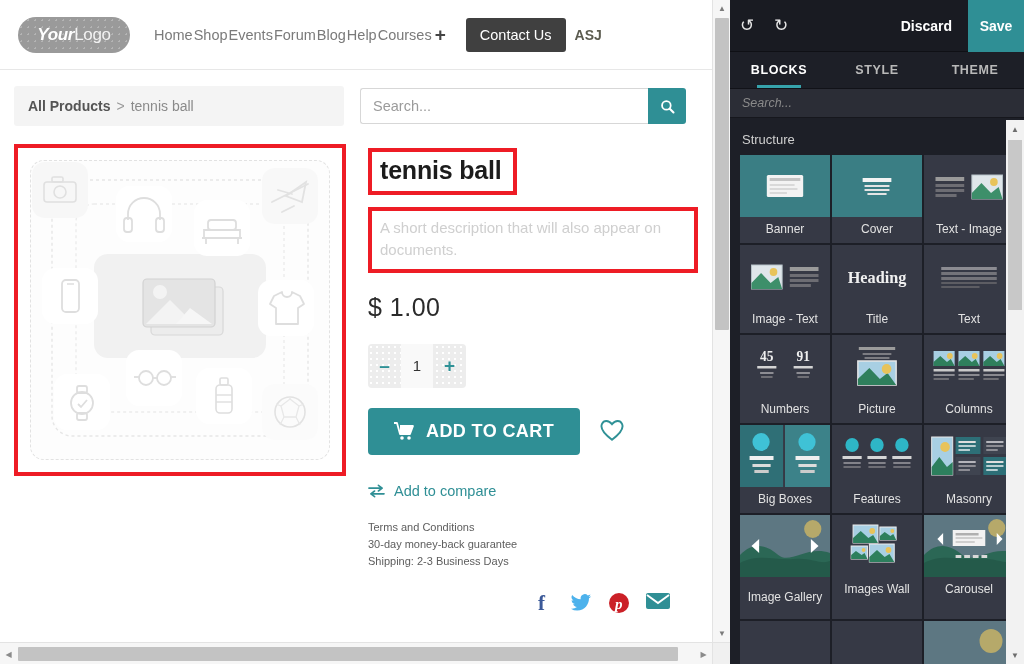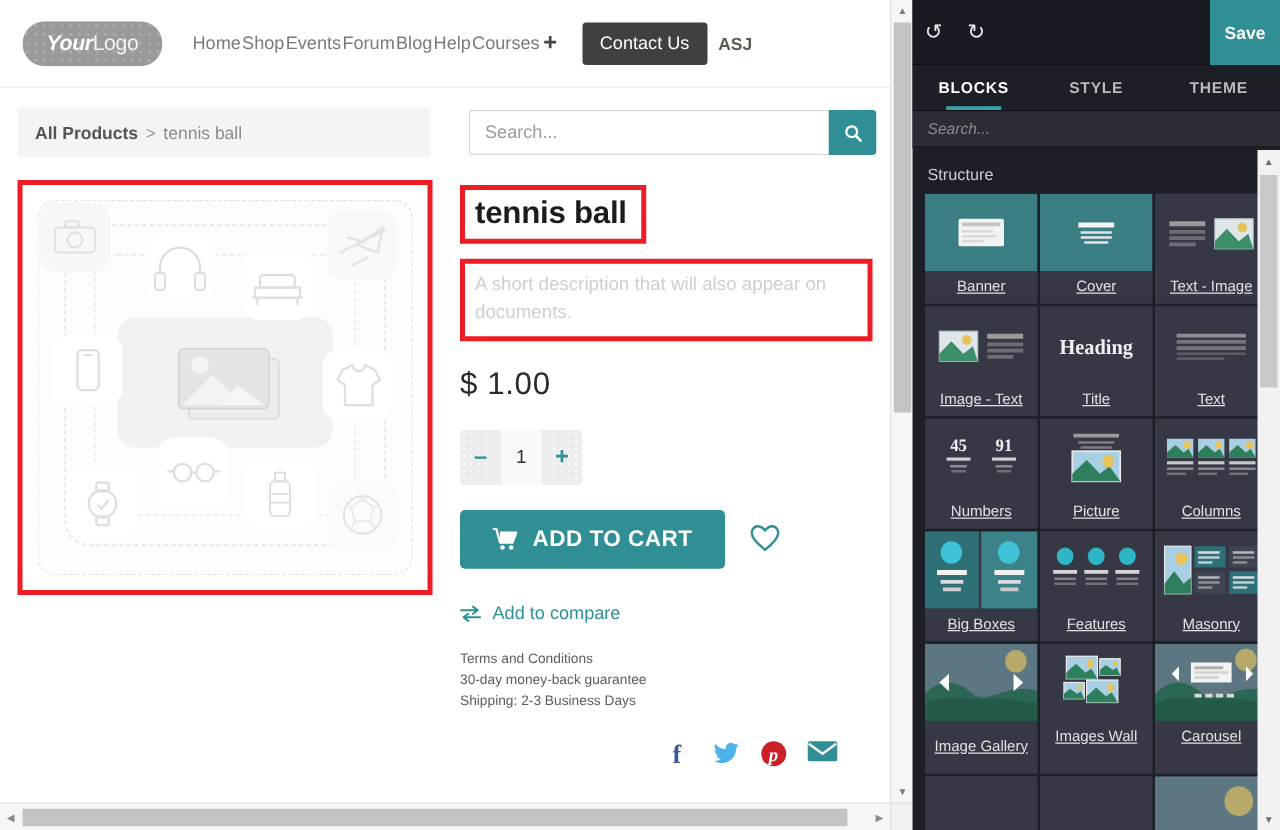--- a/index.html
+++ b/index.html
@@ -51,21 +51,21 @@
   .contact-btn {
     margin-left:18px;
     background:#404040; color:#fff;
     border:none; border-radius:3px;
     padding:9px 14px; font-size:14.5px; cursor:pointer;
     font-family:inherit;
   }
   .asj { margin-left:9px; color:#5b5b4f; font-size:14px; font-weight:700;}
 
   
-  .subrow { display:flex; padding:16px 14px 0 14px; gap:31px; }
+  .subrow { display:flex; padding:16px 14px 0 14px; gap:16px; }
   .breadcrumb {
     flex:0 0 330px;
     background:#f4f4f4; border-radius:3px;
     padding:12px 14px;
     font-size:14px; color:#8a8a8a;
   }
   .breadcrumb a { color:#555; font-weight:700; text-decoration:none; }
   .breadcrumb .sep { margin:0 6px; color:#999; }
 
   .searchwrap { display:flex; height:36px; margin-top:2px; }
@@ -219,21 +219,21 @@
   .ed-body { flex:1 1 auto; overflow:hidden; position:relative; padding:0 10px 0 10px;}
   .section-label { color:#cfcfcf; font-size:13px; padding:14px 2px 8px 2px; }
   .grid { display:grid; grid-template-columns:repeat(3,1fr); gap:2px;}
   .cell {
     background:#363945; display:flex; flex-direction:column; align-items:stretch;
     cursor:pointer;
   }
   .thumb-art { height:62px; position:relative; overflow:hidden; }
   .cell-label {
     height:26px; display:flex; align-items:center; justify-content:center;
-    font-size:12px; color:#e2e2e2; text-align:center; line-height:1.15; padding:0 3px;text-decoration:underline;
+    font-size:12px; color:#e2e2e2; text-align:center; line-height:1.15; padding:0 3px;
   }
   .cell-label.two { height:42px; flex-direction:column; justify-content:center;}
   .ed-vscroll { position:absolute; right:0; top:120px; width:18px; bottom:0; background:#f2f2f2;}
   .ed-vscroll .thumb { position:absolute; left:2px; top:20px; width:14px; height:170px; background:#c8c8c8;}
   .ed-vscroll .a-t, .ed-vscroll .a-b {
     position:absolute; left:0; width:18px; height:18px; display:flex; align-items:center; justify-content:center;
     color:#6d6d6d; font-size:8px;
   }
   .ed-vscroll .a-t{top:0;} .ed-vscroll .a-b{bottom:0;}
 </style>
@@ -455,20 +455,21 @@
     </div>
     <div class="corner"></div>
   </div>
 
   <div class="editor">
 
     <div class="ed-top">
       <div class="ed-icon">↺</div>
       <div class="ed-icon">↻</div>
       <div class="ed-spacer"></div>
+      <div class="discard">Discard</div>
       <div class="save">Save</div>
     </div>
 
     <div class="ed-tabs">
       <div class="ed-tab active">BLOCKS</div>
       <div class="ed-tab">STYLE</div>
       <div class="ed-tab">THEME</div>
     </div>
 
     <div class="ed-search">

